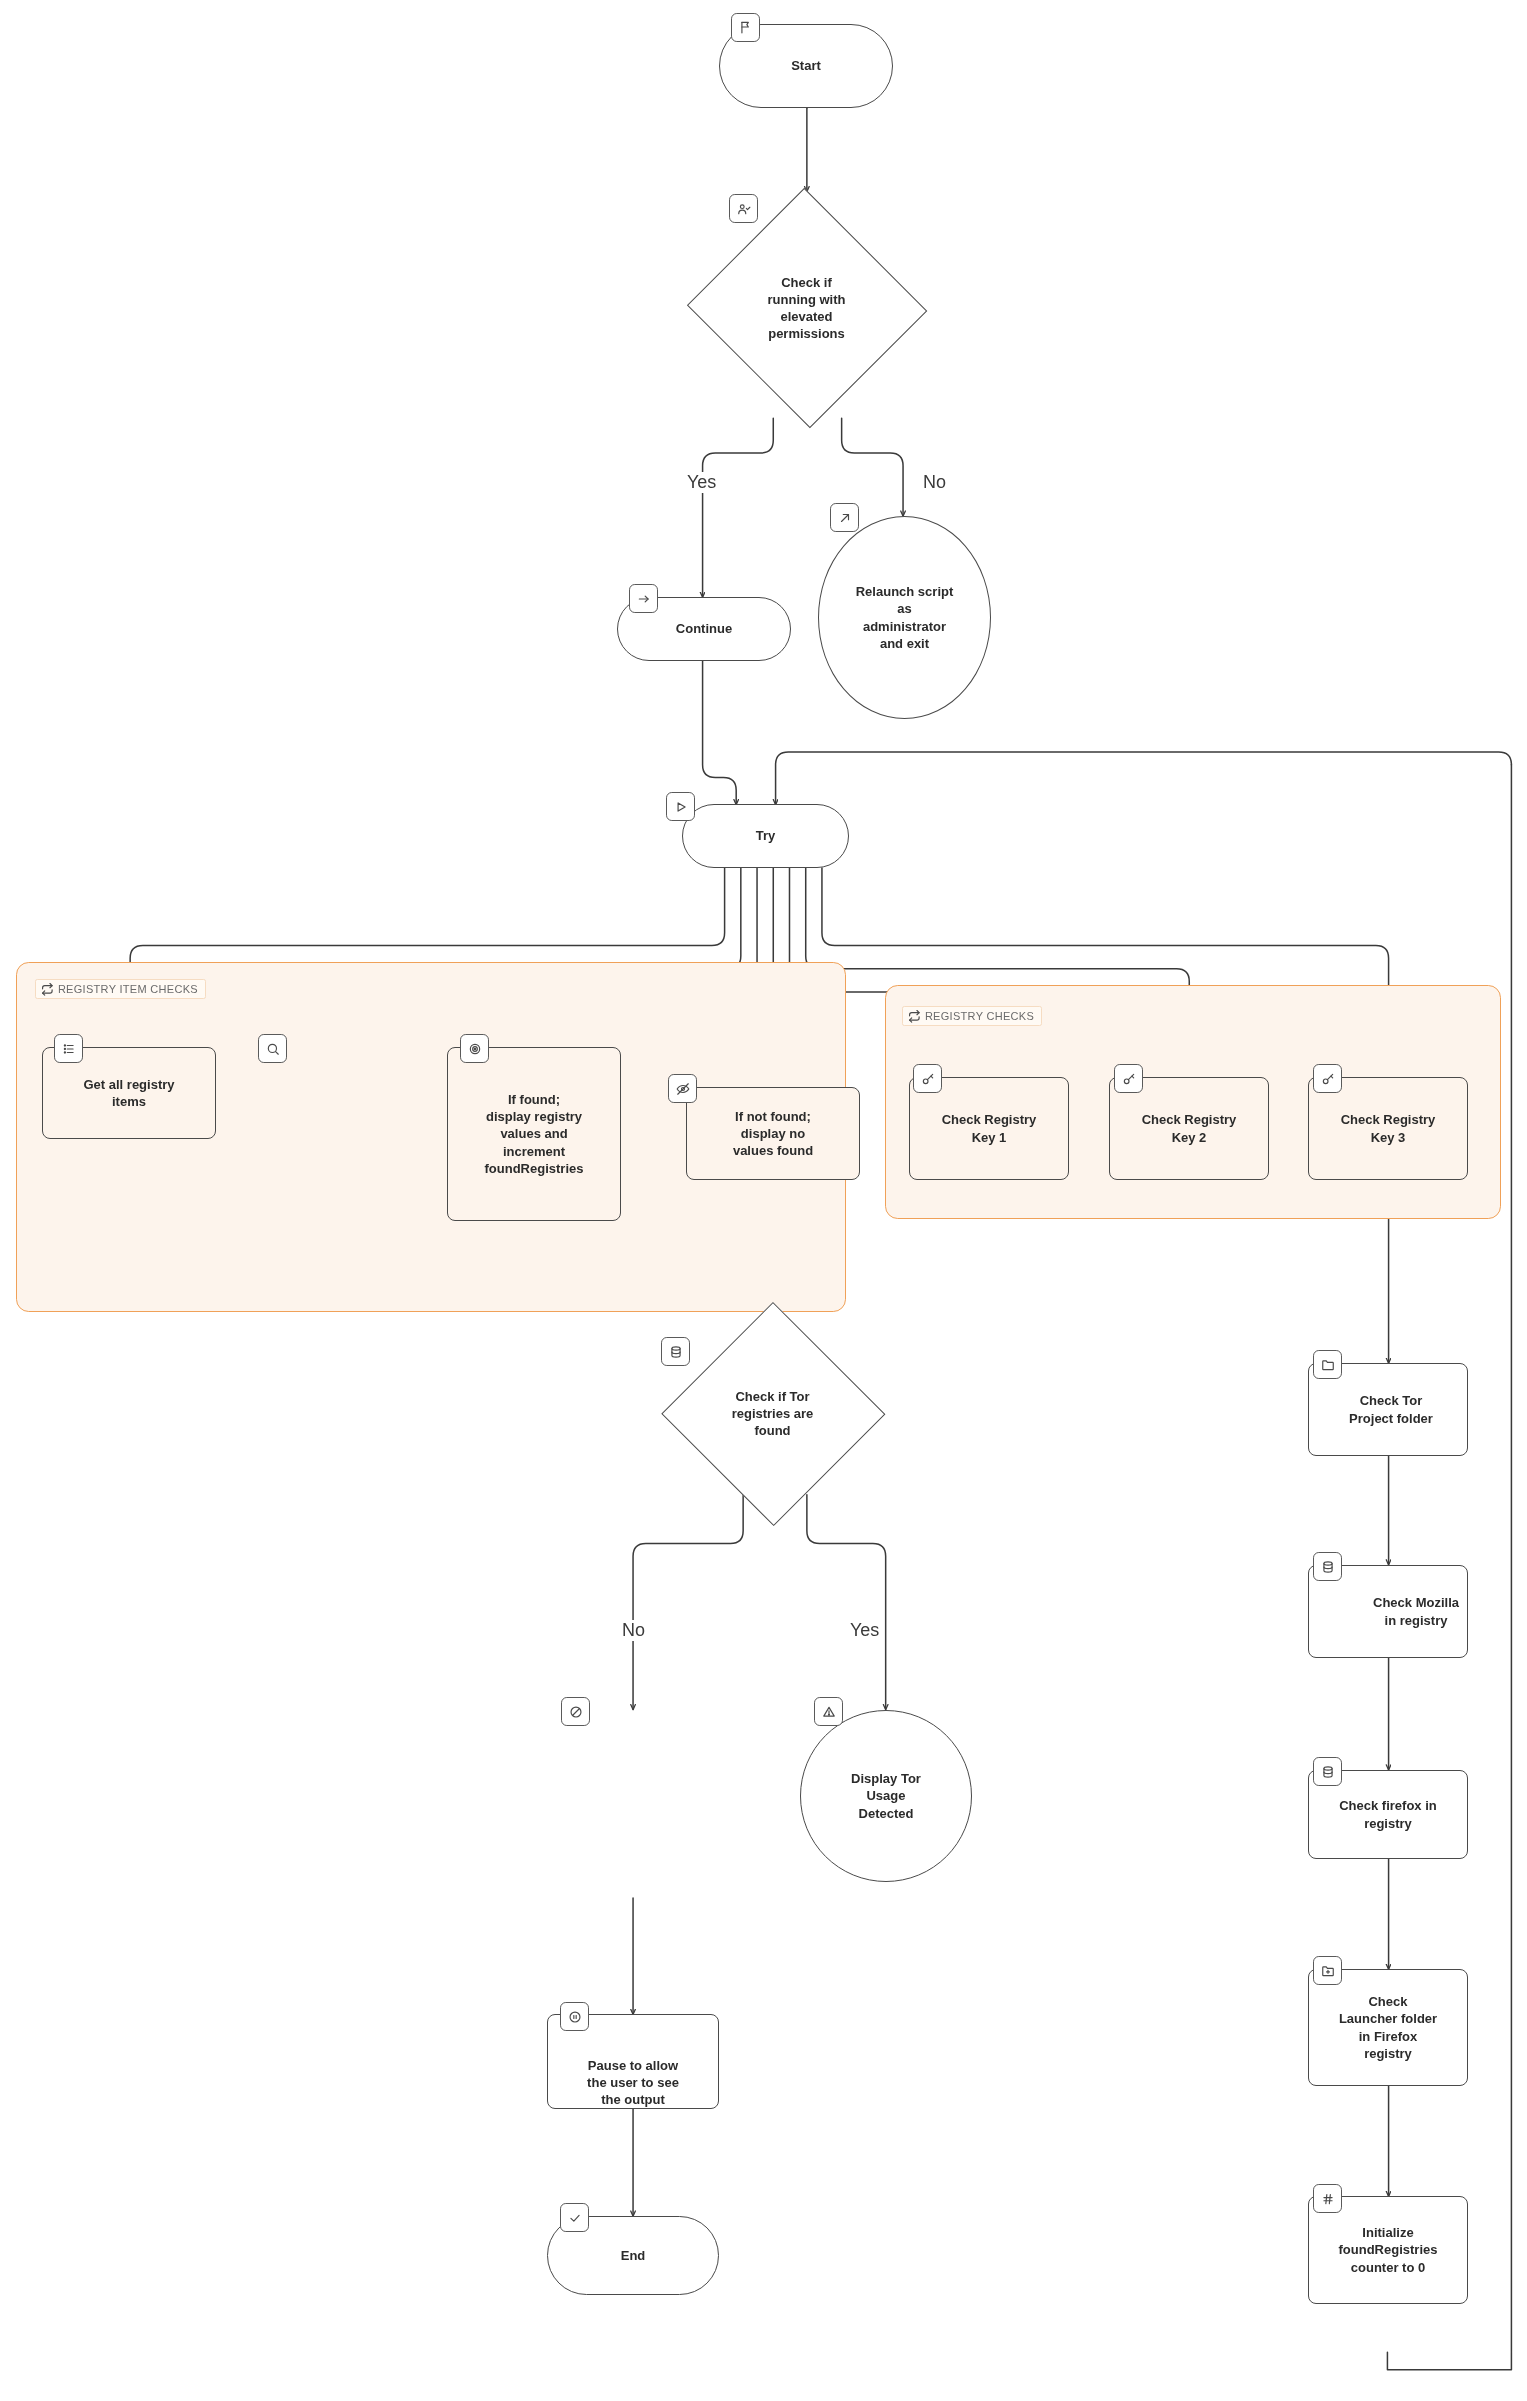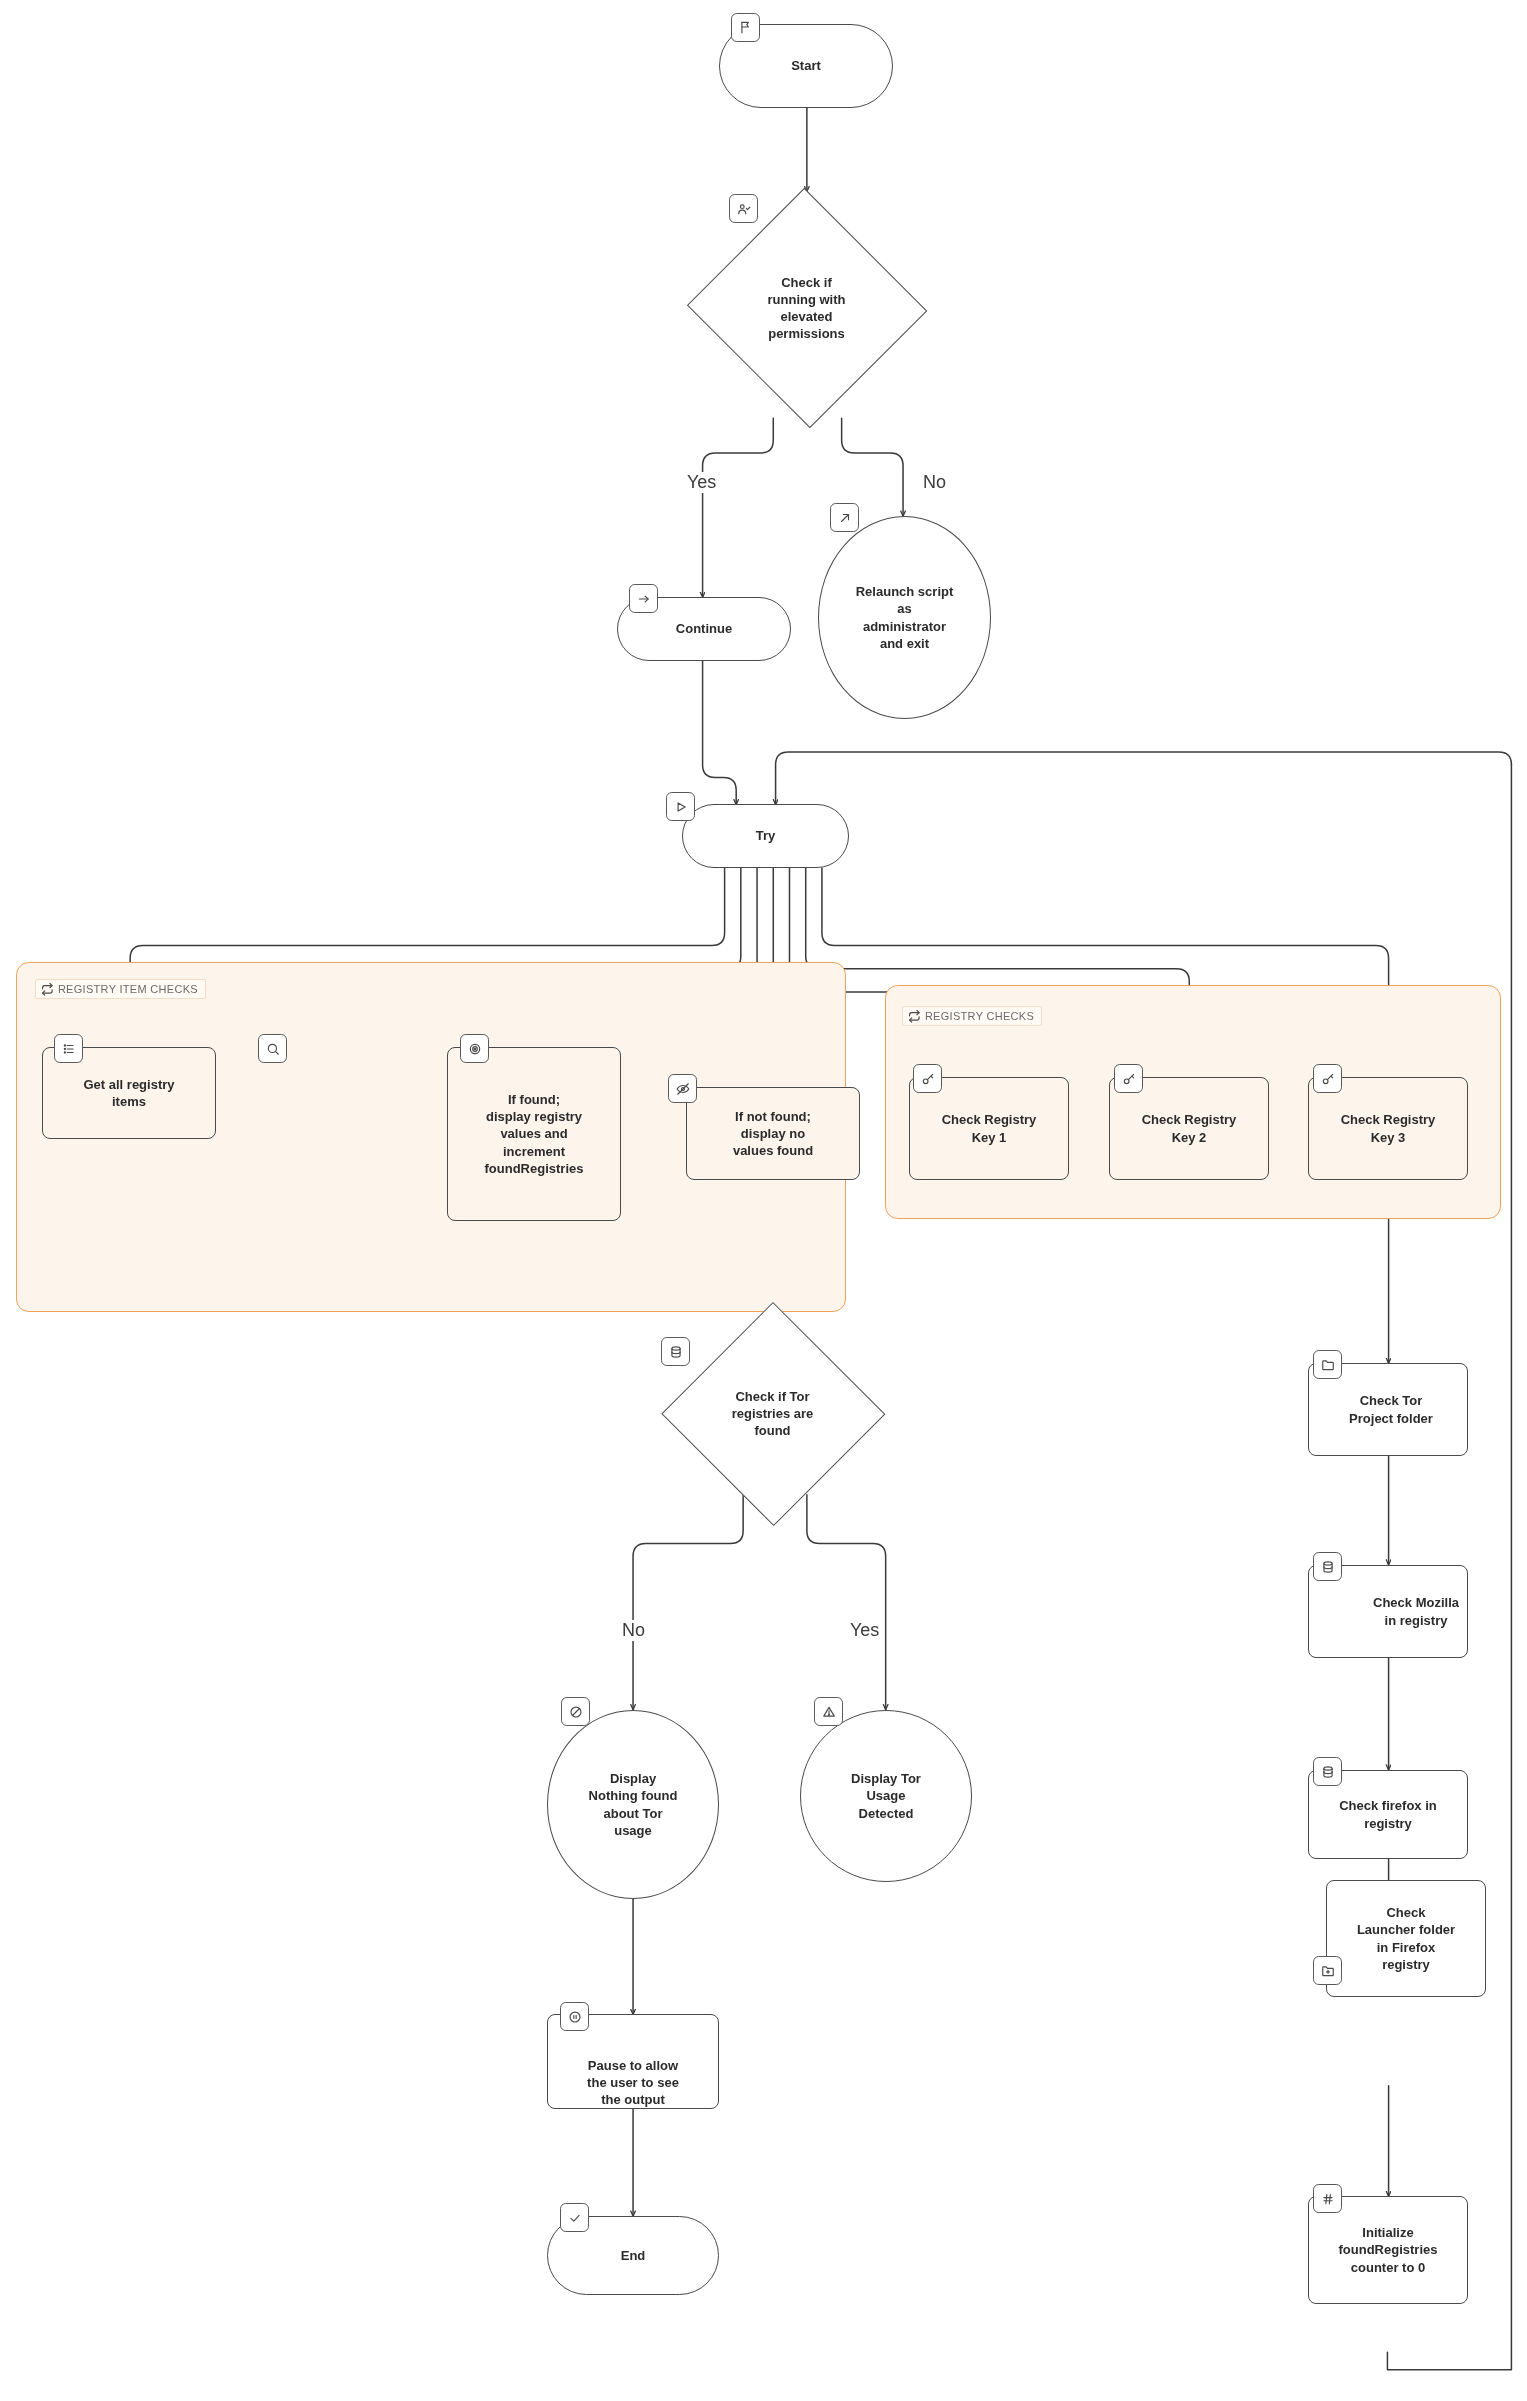--- a/index.html
+++ b/index.html
@@ -273,26 +273,20 @@
     <svg width="14" height="14" viewBox="0 0 24 24" fill="none" stroke="#4a4a4a" stroke-width="2" stroke-linecap="round" stroke-linejoin="round">
       <ellipse cx="12" cy="6" rx="7" ry="2.8"></ellipse>
         <path d="M5 6v12c0 1.6 3.1 2.8 7 2.8s7-1.2 7-2.8V6"></path>
       <path d="M5 12c0 1.6 3.1 2.8 7 2.8s7-1.2 7-2.8"></path>
     </svg>
   </div>
 
   <div class="edge-label" style="left:619px;top:1620px;">No</div>
   <div class="edge-label" style="left:847px;top:1620px;">Yes</div>
 
-  <div class="node n-ellipse" style="left:547px;top:1710px;width:172px;height:189px;">
-    <span class="lbl">Display
-Nothing found
-about Tor
-usage</span>
-  </div>
   <div class="badge" style="left:561px;top:1697px;">
     <svg width="14" height="14" viewBox="0 0 24 24" fill="none" stroke="#4a4a4a" stroke-width="2" stroke-linecap="round" stroke-linejoin="round">
       <circle cx="12" cy="12" r="8.5"></circle>
         <line x1="6" y1="18" x2="18" y2="6"></line>
     </svg>
   </div>
 
   <div class="node n-ellipse" style="left:800px;top:1710px;width:172px;height:172px;">
     <span class="lbl">Display Tor
 Usage
@@ -355,21 +349,21 @@
 registry</span>
   </div>
   <div class="badge" style="left:1313px;top:1757px;">
     <svg width="14" height="14" viewBox="0 0 24 24" fill="none" stroke="#4a4a4a" stroke-width="2" stroke-linecap="round" stroke-linejoin="round">
       <ellipse cx="12" cy="6" rx="7" ry="2.8"></ellipse>
         <path d="M5 6v12c0 1.6 3.1 2.8 7 2.8s7-1.2 7-2.8V6"></path>
       <path d="M5 12c0 1.6 3.1 2.8 7 2.8s7-1.2 7-2.8"></path>
     </svg>
   </div>
 
-  <div class="node n-rect" style="left:1308px;top:1880px;width:160px;height:117px;margin-left:18px;">
+  <div class="node n-rect" style="left:1308px;top:1969px;width:160px;height:117px;">
     <span class="lbl">Check
 Launcher folder
 in Firefox
 registry</span>
   </div>
   <div class="badge" style="left:1313px;top:1956px;">
     <svg width="14" height="14" viewBox="0 0 24 24" fill="none" stroke="#4a4a4a" stroke-width="2" stroke-linecap="round" stroke-linejoin="round">
       <path d="M3 19V6a1 1 0 0 1 1-1h5l2 2.5h9a1 1 0 0 1 1 1V19a1 1 0 0 1-1 1H4a1 1 0 0 1-1-1z"></path>
       <line x1="12" y1="11" x2="12" y2="16"></line>
         <line x1="9.5" y1="13.5" x2="14.5" y2="13.5"></line>

